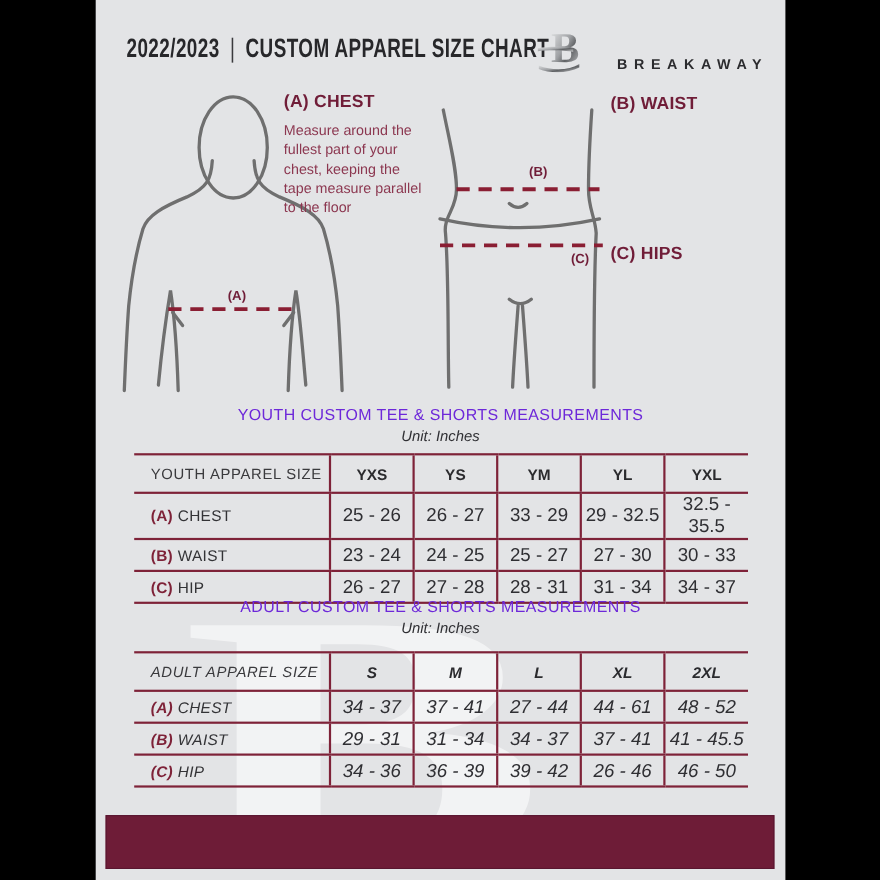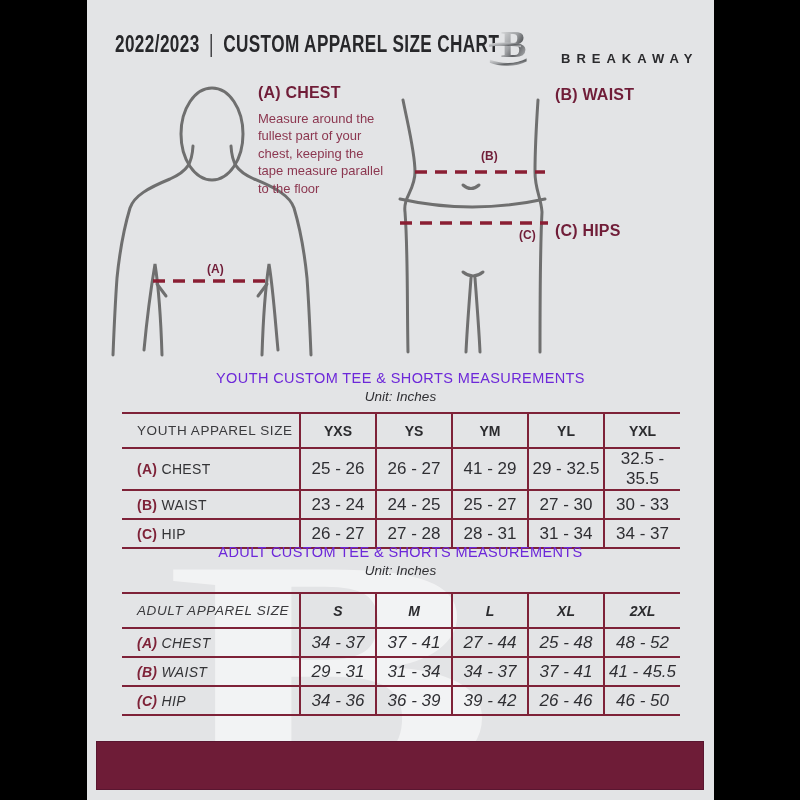--- a/index.html
+++ b/index.html
@@ -171,21 +171,21 @@
       <td class="size-col">YXS</td>
       <td class="size-col">YS</td>
       <td class="size-col">YM</td>
       <td class="size-col">YL</td>
       <td class="size-col">YXL</td>
     </tr>
     <tr class="row">
       <td class="row-label"><span class="row-prefix">(A)</span> <span class="row-name">CHEST</span></td>
       <td>25 - 26</td>
       <td>26 - 27</td>
-      <td>41 - 29</td>
+      <td>33 - 29</td>
       <td>29 - 32.5</td>
       <td>32.5 - 35.5</td>
     </tr>
     <tr class="row">
       <td class="row-label"><span class="row-prefix">(B)</span> <span class="row-name">WAIST</span></td>
       <td>23 - 24</td>
       <td>24 - 25</td>
       <td>25 - 27</td>
       <td>27 - 30</td>
       <td>30 - 33</td>
@@ -219,21 +219,21 @@
       <td class="size-col">M</td>
       <td class="size-col">L</td>
       <td class="size-col">XL</td>
       <td class="size-col">2XL</td>
     </tr>
     <tr class="row">
       <td class="row-label"><span class="row-prefix">(A)</span> <span class="row-name">CHEST</span></td>
       <td>34 - 37</td>
       <td>37 - 41</td>
       <td>27 - 44</td>
-      <td>25 - 48</td>
+      <td>44 - 61</td>
       <td>48 - 52</td>
     </tr>
     <tr class="row">
       <td class="row-label"><span class="row-prefix">(B)</span> <span class="row-name">WAIST</span></td>
       <td>29 - 31</td>
       <td>31 - 34</td>
       <td>34 - 37</td>
       <td>37 - 41</td>
       <td>41 - 45.5</td>
     </tr>

